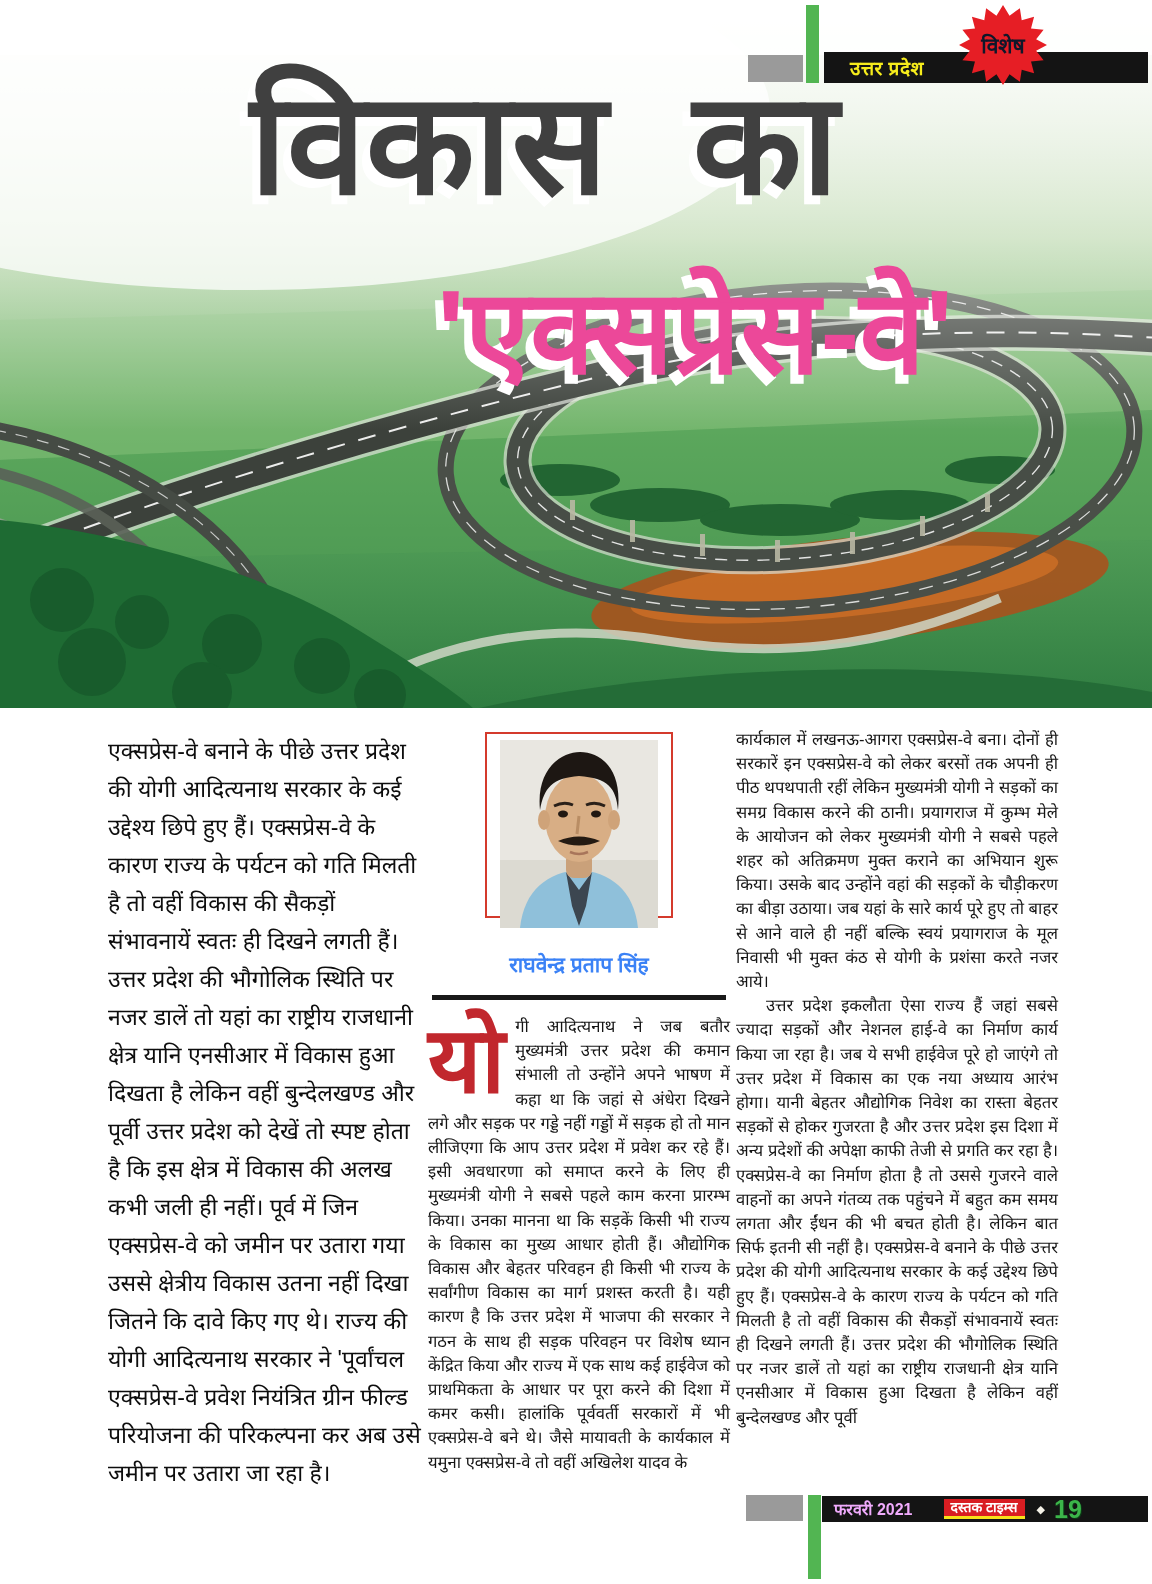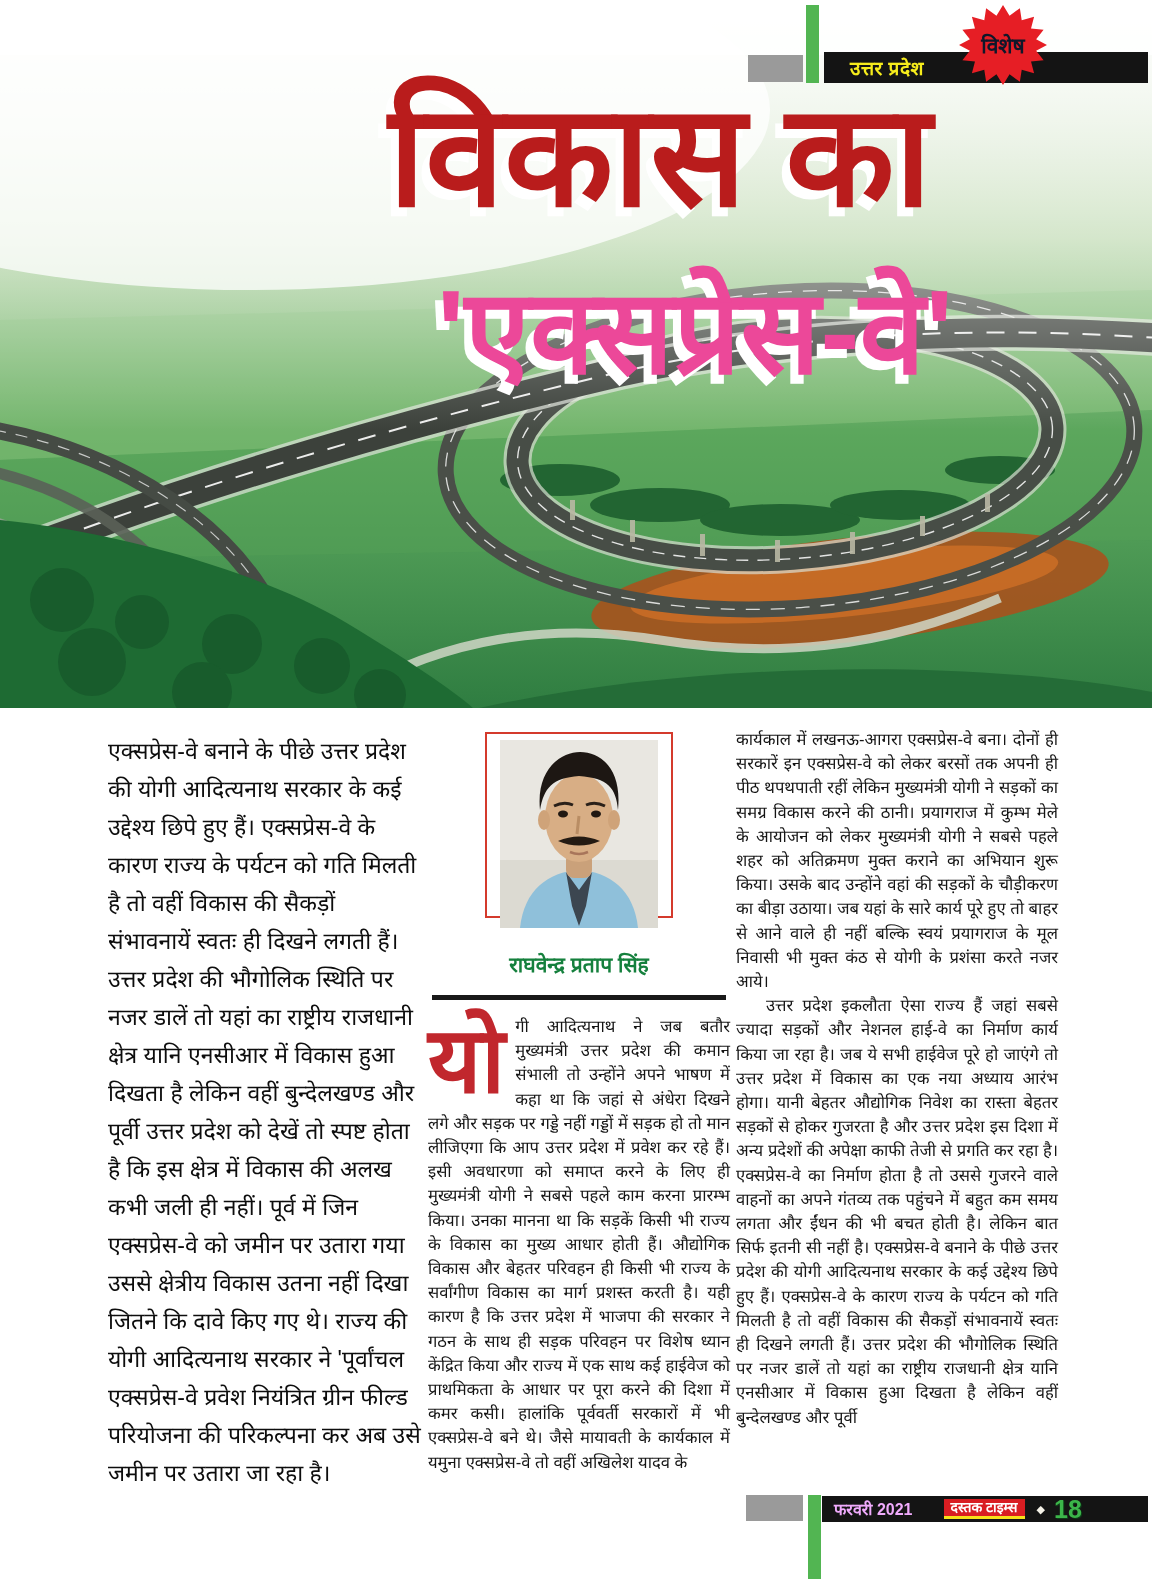--- a/index.html
+++ b/index.html
@@ -18,37 +18,37 @@
   .hdr-bar{position:absolute;left:824px;top:52px;width:324px;height:31px;background:#141414;
            display:flex;align-items:center;}
   .hdr-label{color:#f6ec1c;font-weight:bold;font-size:19px;margin-left:26px;letter-spacing:.5px;}
   .starburst{position:absolute;left:958px;top:4px;width:90px;height:82px;}
   .starburst .burst-text{
     position:absolute;left:0;top:0;width:100%;height:100%;
     display:flex;align-items:center;justify-content:center;
     color:#0f172a;font-weight:bold;font-size:21px;}
   
   .title1{
-    position:absolute;left:250px;top:78px;width:820px;text-align:center;
-    font-size:142px;line-height:1.1;font-weight:bold;color:#b91c1c;
-    text-shadow:-8px 9px 0 #ffffff;white-space:nowrap;}
+    position:absolute;left:250px;top:78px;width:820px;
+    font-size:142px;line-height:1.1;font-weight:bold;color:#404040;
+    text-shadow:-8px 9px 0 #ffffff;white-space:nowrap;font-family:Liberation Mono, monospace;}
   .title2{
     position:absolute;left:280px;top:262px;width:830px;text-align:center;
     font-size:118px;line-height:1.2;font-weight:bold;color:#ec4899;
     text-shadow:-8px 9px 0 #ffffff;white-space:nowrap;}
   
   .col-left{
     position:absolute;left:108px;top:732px;width:314px;
     font-size:23px;line-height:38px;color:#0d0d0d;text-align:left;}
   .col-mid{position:absolute;left:428px;top:726px;width:302px;}
   .photo-frame{
     width:184px;height:182px;margin:6px auto 0;border:2px solid #d43a2c;
     background:#ffffff;position:relative;}
   .photo-frame svg{position:absolute;left:13px;top:6px;}
-  .caption{text-align:center;font-weight:bold;font-size:21px;color:#15803d;margin-top:32px;}
+  .caption{text-align:center;font-weight:bold;font-size:21px;color:#3b82f6;margin-top:32px;}
   .mid-rule{height:5px;background:#191919;margin:17px 4px 15px 4px;}
   .bodytext{font-size:16.6px;line-height:24.2px;color:#141414;text-align:justify;}
   .dropcap{
     float:left;color:#c1272d;font-weight:bold;font-size:92px;line-height:74px;
     margin:8px 10px 0 0;}
   .col-right{position:absolute;left:736px;top:728px;width:322px;}
   .col-right p{margin:0;}
   .col-right .p2{text-indent:30px;}
   
   .ftr-gray{position:absolute;left:746px;top:1495px;width:57px;height:26px;background:#9a9a9a;}
@@ -204,16 +204,16 @@
     <p class="p1">कार्यकाल में लखनऊ-आगरा एक्सप्रेस-वे बना। दोनों ही सरकारें इन एक्सप्रेस-वे को लेकर बरसों तक अपनी ही पीठ थपथपाती रहीं लेकिन मुख्यमंत्री योगी ने सड़कों का समग्र विकास करने की ठानी। प्रयागराज में कुम्भ मेले के आयोजन को लेकर मुख्यमंत्री योगी ने सबसे पहले शहर को अतिक्रमण मुक्त कराने का अभियान शुरू किया। उसके बाद उन्होंने वहां की सड़कों के चौड़ीकरण का बीड़ा उठाया। जब यहां के सारे कार्य पूरे हुए तो बाहर से आने वाले ही नहीं बल्कि स्वयं प्रयागराज के मूल निवासी भी मुक्त कंठ से योगी के प्रशंसा करते नजर आये।</p>
     <p class="p2">उत्तर प्रदेश इकलौता ऐसा राज्य हैं जहां सबसे ज्यादा सड़कों और नेशनल हाई-वे का निर्माण कार्य किया जा रहा है। जब ये सभी हाईवेज पूरे हो जाएंगे तो उत्तर प्रदेश में विकास का एक नया अध्याय आरंभ होगा। यानी बेहतर औद्योगिक निवेश का रास्ता बेहतर सड़कों से होकर गुजरता है और उत्तर प्रदेश इस दिशा में अन्य प्रदेशों की अपेक्षा काफी तेजी से प्रगति कर रहा है। एक्सप्रेस-वे का निर्माण होता है तो उससे गुजरने वाले वाहनों का अपने गंतव्य तक पहुंचने में बहुत कम समय लगता और ईंधन की भी बचत होती है। लेकिन बात सिर्फ इतनी सी नहीं है। एक्सप्रेस-वे बनाने के पीछे उत्तर प्रदेश की योगी आदित्यनाथ सरकार के कई उद्देश्य छिपे हुए हैं। एक्सप्रेस-वे के कारण राज्य के पर्यटन को गति मिलती है तो वहीं विकास की सैकड़ों संभावनायें स्वतः ही दिखने लगती हैं। उत्तर प्रदेश की भौगोलिक स्थिति पर नजर डालें तो यहां का राष्ट्रीय राजधानी क्षेत्र यानि एनसीआर में विकास हुआ दिखता है लेकिन वहीं बुन्देलखण्ड और पूर्वी</p>
   </div>
 
   <div class="ftr-gray"></div>
   <div class="ftr-green"></div>
   <div class="ftr-bar">
     <span class="ftr-month">फरवरी 2021</span>
     <span class="logo">दस्तक टाइम्स</span>
     <span class="diamond">◆</span>
-    <span class="pagenum">18</span>
+    <span class="pagenum">19</span>
   </div>
 
 </div>
 
 </body></html>

